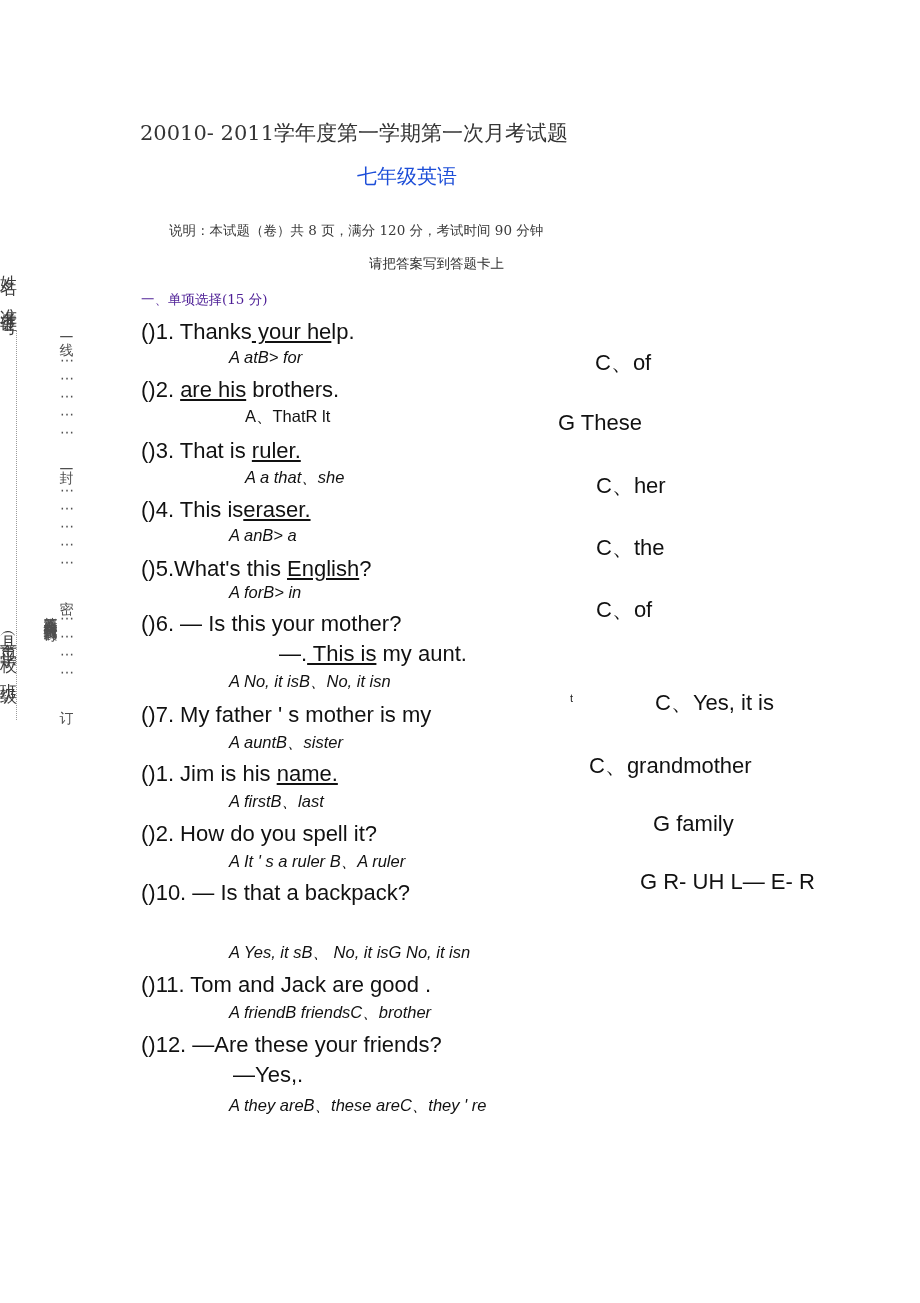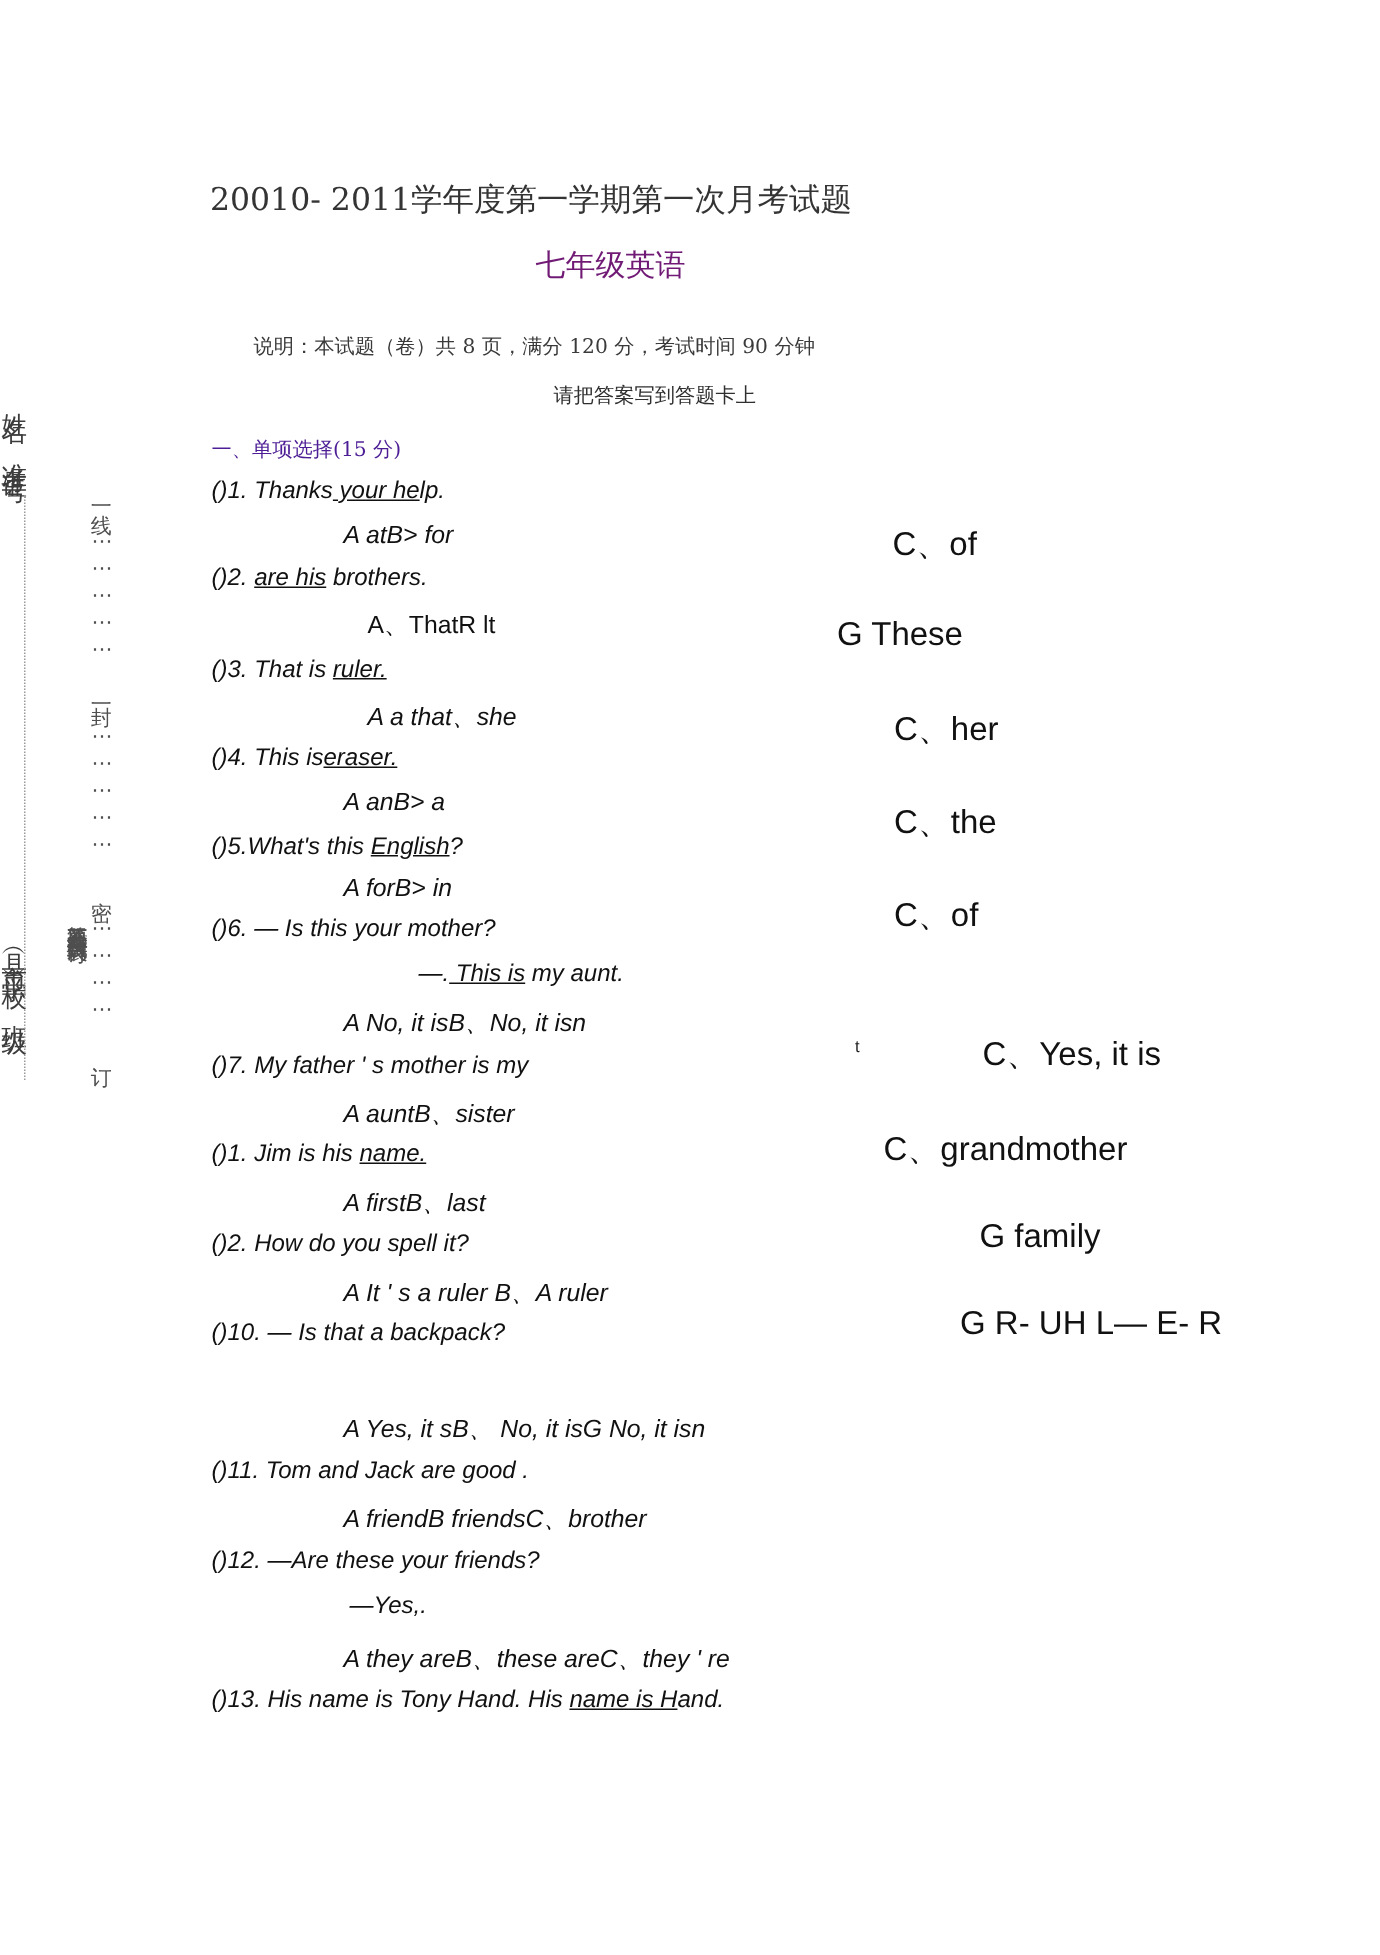--- a/index.html
+++ b/index.html
@@ -82,21 +82,21 @@
     font-family: "DejaVu Serif", "Liberation Serif", serif;
     color: #343434;
     white-space: nowrap;
   }
   .doc-subtitle {
     position: absolute;
     left: 357px;
     top: 163px;
     font-size: 20px;
     font-family: "DejaVu Serif", "Liberation Serif", serif;
-    color: #701a75;
+    color: #1d4ed8;
     white-space: nowrap;
   }
   .doc-note {
     position: absolute;
     left: 169px;
     top: 222px;
     font-size: 13.5px;
     font-family: "DejaVu Serif", "Liberation Serif", serif;
     color: #3a3a3a;
     white-space: nowrap;
@@ -118,24 +118,23 @@
     font-size: 13.5px;
     font-family: "DejaVu Serif", "Liberation Serif", serif;
     color: #4c1d95;
     white-space: nowrap;
   }
 
   
   .qline {
     position: absolute;
     left: 141px;
-    font-size: 16px;
+    font-size: 22px;
     white-space: nowrap;
     color: #111111;
-    font-style: italic;
   }
   .optline {
     position: absolute;
     left: 229px;
     font-size: 16.5px;
     white-space: nowrap;
     color: #111111;
   }
   .optline .lab { font-style: italic; margin-top: 28px; }
   .rightopt {
@@ -212,15 +211,14 @@
   <div class="qline" style="top:880px"><span>()10. — Is that a backpack?</span></div>
   <div class="optline" style="top:942px"><span class="lab">A Yes, it sB、  No, it isG No, it isn</span></div>
 
   <div class="qline" style="top:972px"><span>()11. Tom and Jack are good .</span></div>
   <div class="optline" style="top:1002px"><span class="lab">A friendB friendsC、brother</span></div>
 
   <div class="qline" style="top:1032px"><span>()12. —Are these your friends?</span></div>
   <div class="qline" style="top:1062px; left:233px"><span>—Yes,.</span></div>
   <div class="optline" style="top:1095px"><span class="lab">A they areB、these areC、they ' re</span></div>
 
-  <div class="qline" style="top:1125px"><span>()13. His name is Tony Hand. His </span><span class="blank-u">name is H</span><span>and.</span></div>
 
 </div>
 
 </body></html>

